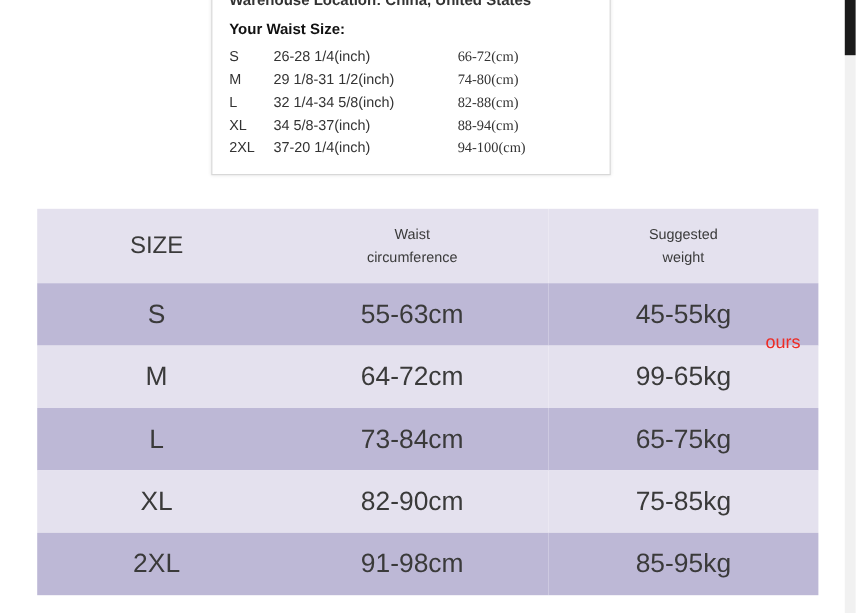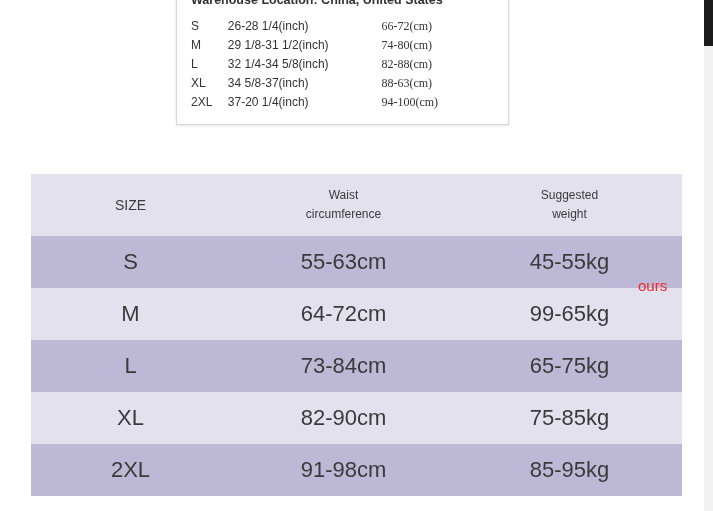--- a/index.html
+++ b/index.html
@@ -76,21 +76,21 @@
     vertical-align: middle;
     color: #3a3a3a;
   }
   .chart .head-row td {
     background: #e4e1ee;
     height: 60px;
     font-size: 12px;
     line-height: 19px;
   }
   .chart .head-row td.size-head {
-    font-size: 14px;
+    font-size: 20px;
   }
   .chart .data-row td {
     height: 50px;
     font-size: 22px;
   }
   .chart .data-row.alt td {
     background: #bdb8d6;
   }
   .chart .data-row.plain td {
     background: #e4e1ee;
@@ -126,41 +126,42 @@
     width: 9px;
     height: 46px;
     background: #1b1b1b;
   }
 </style>
 </head>
 <body>
 
 <div class="popup-card">
   <div class="popup-warehouse">Warehouse Location: China, United States</div>
+  <div class="popup-title">Your Waist Size:</div>
   <table class="size-table">
     <tbody>
       <tr>
         <td class="col-label">S</td>
         <td class="col-inch">26-28 1/4(inch)</td>
         <td class="col-cm">66-72(cm)</td>
       </tr>
       <tr>
         <td class="col-label">M</td>
         <td class="col-inch">29 1/8-31 1/2(inch)</td>
         <td class="col-cm">74-80(cm)</td>
       </tr>
       <tr>
         <td class="col-label">L</td>
         <td class="col-inch">32 1/4-34 5/8(inch)</td>
         <td class="col-cm">82-88(cm)</td>
       </tr>
       <tr>
         <td class="col-label">XL</td>
         <td class="col-inch">34 5/8-37(inch)</td>
-        <td class="col-cm">88-63(cm)</td>
+        <td class="col-cm">88-94(cm)</td>
       </tr>
       <tr>
         <td class="col-label">2XL</td>
         <td class="col-inch">37-20 1/4(inch)</td>
         <td class="col-cm">94-100(cm)</td>
       </tr>
     </tbody>
   </table>
 </div>
 

